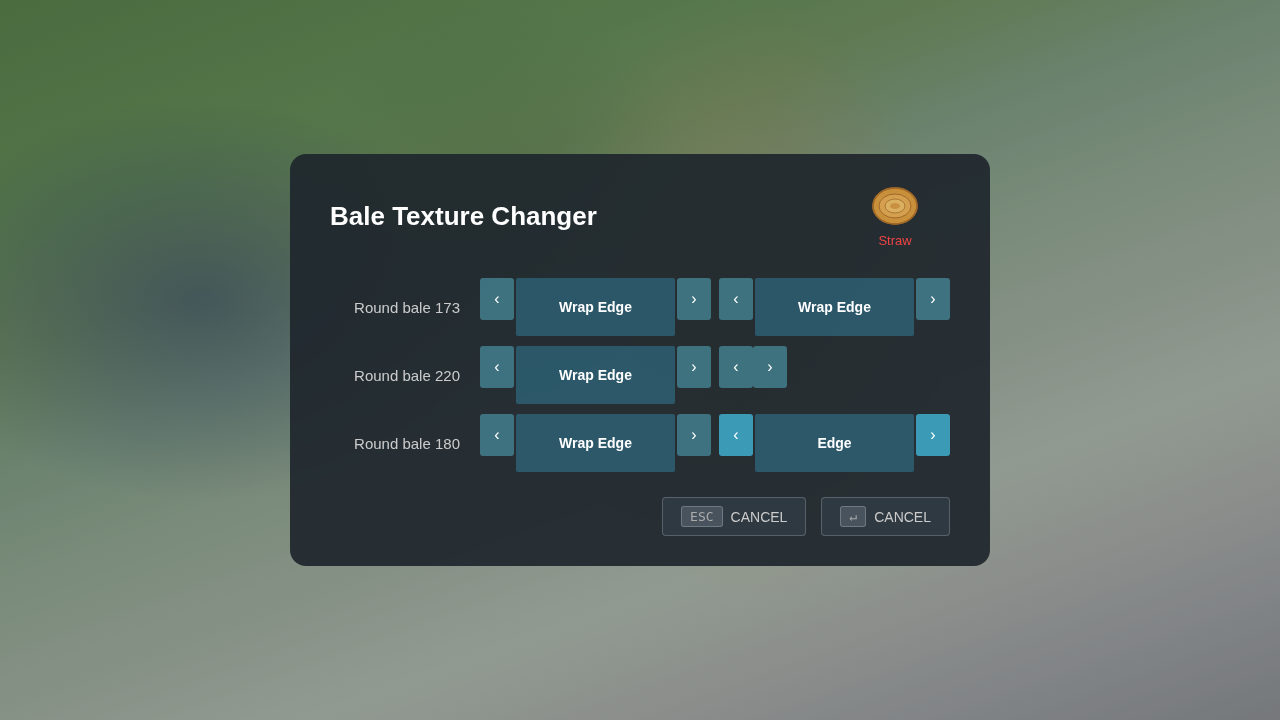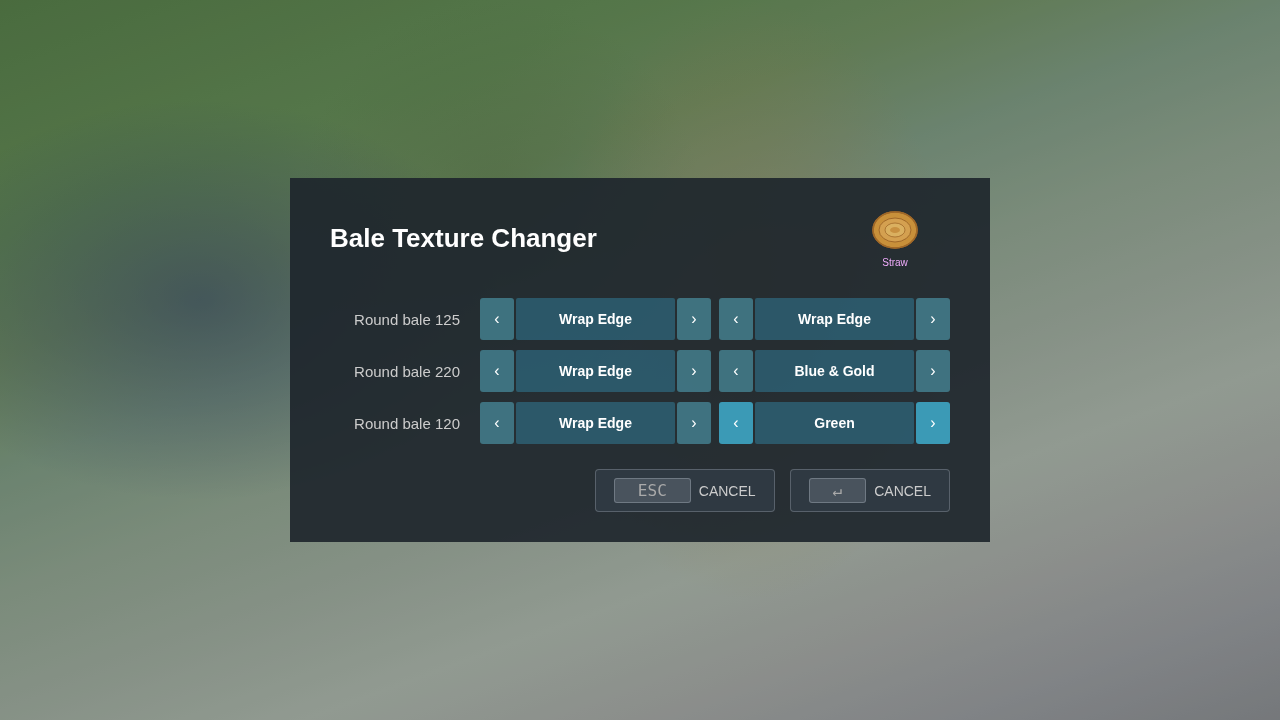--- a/index.html
+++ b/index.html
@@ -44,21 +44,21 @@
       position: absolute;
       inset: 0;
       background: rgba(0,0,0,0.3);
       display: flex;
       align-items: center;
       justify-content: center;
     }
 
     .dialog {
       background: rgba(30, 38, 45, 0.92);
-      border-radius: 0;
+      border-radius: 16px;
       width: 700px;
       padding: 30px 40px 30px 40px;
       color: #fff;
     }
 
     .dialog-header {
       display: flex;
       align-items: center;
       margin-bottom: 30px;
       gap: 40px;
@@ -78,22 +78,22 @@
       gap: 4px;
       min-width: 110px;
     }
 
     .bale-icon {
       width: 55px;
       height: 45px;
     }
 
     .bale-type-label {
-      font-size: 10px;
-      color: #f0abfc;
+      font-size: 13px;
+      color: #ef4444;
     }
 
     .rows-container {
       display: flex;
       flex-direction: column;
       gap: 10px;
       margin-bottom: 25px;
     }
 
     .bale-row {
@@ -125,21 +125,21 @@
       flex-shrink: 0;
     }
 
     .selector-btn.active {
       background: rgba(60, 160, 190, 0.9);
     }
 
     .selector-value {
       flex: 1;
       background: rgba(50, 130, 160, 0.5);
-      height: 42px;
+      height: 58px;
       display: flex;
       align-items: center;
       justify-content: center;
       font-size: 14px;
       color: #fff;
       font-weight: bold;
       border-radius: 2px;
       margin: 0 2px;
     }
 
@@ -171,22 +171,22 @@
       padding: 8px 18px;
       border-radius: 4px;
       cursor: pointer;
       font-size: 14px;
     }
 
     .kbd-badge {
       background: rgba(80, 90, 100, 0.8);
       border: 1px solid rgba(150, 160, 170, 0.5);
       border-radius: 3px;
-      padding: 2px 23px;
-      font-size: 16px;
+      padding: 2px 8px;
+      font-size: 13px;
       color: #aaa;
       font-family: monospace;
     }
 
     .header-icons-area {
       display: flex;
       gap: 20px;
       margin-left: auto;
     }
   </style>
@@ -213,21 +213,21 @@
           </svg>
           <span class="bale-type-label">Straw</span>
         </div>
 
       </div>
     </div>
 
     <div class="rows-container">
 
       <div class="bale-row">
-        <span class="bale-row-label">Round bale 125</span>
+        <span class="bale-row-label">Round bale 173</span>
         <div class="selectors-pair">
           <div class="selector-wrap">
             <button class="selector-btn">‹</button>
             <div class="selector-value">Wrap Edge</div>
             <button class="selector-btn">›</button>
           </div>
           <div class="selector-wrap">
             <button class="selector-btn">‹</button>
             <div class="selector-value">Wrap Edge</div>
             <button class="selector-btn">›</button>
@@ -238,37 +238,36 @@
       <div class="bale-row">
         <span class="bale-row-label">Round bale 220</span>
         <div class="selectors-pair">
           <div class="selector-wrap">
             <button class="selector-btn">‹</button>
             <div class="selector-value">Wrap Edge</div>
             <button class="selector-btn">›</button>
           </div>
           <div class="selector-wrap">
             <button class="selector-btn">‹</button>
-            <div class="selector-value">Blue &amp; Gold</div>
             <button class="selector-btn">›</button>
           </div>
         </div>
       </div>
 
       <div class="bale-row">
-        <span class="bale-row-label">Round bale 120</span>
+        <span class="bale-row-label">Round bale 180</span>
         <div class="selectors-pair">
           <div class="selector-wrap">
             <button class="selector-btn">‹</button>
             <div class="selector-value">Wrap Edge</div>
             <button class="selector-btn">›</button>
           </div>
           <div class="selector-wrap">
             <button class="selector-btn active" style="background: rgba(60,160,190,0.95);">‹</button>
-            <div class="selector-value">Green</div>
+            <div class="selector-value">Edge</div>
             <button class="selector-btn active" style="background: rgba(60,160,190,0.95);">›</button>
           </div>
         </div>
       </div>
 
     </div>
 
     <div class="footer-buttons">
       <button class="footer-btn">
         <span class="kbd-badge">ESC</span>

